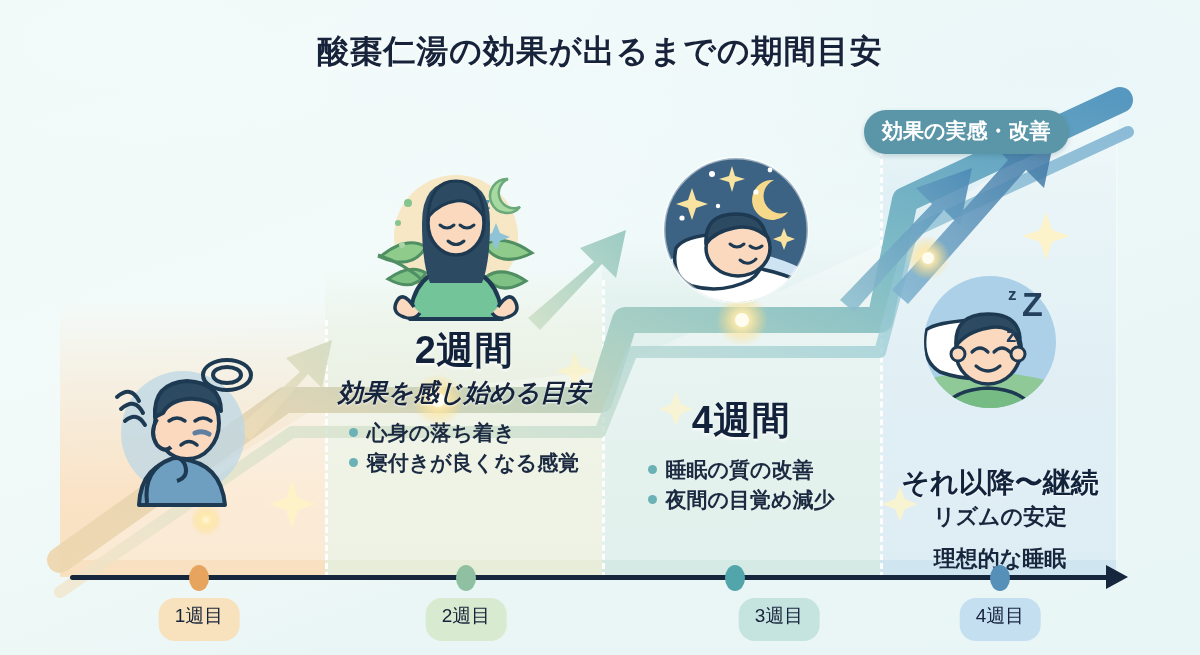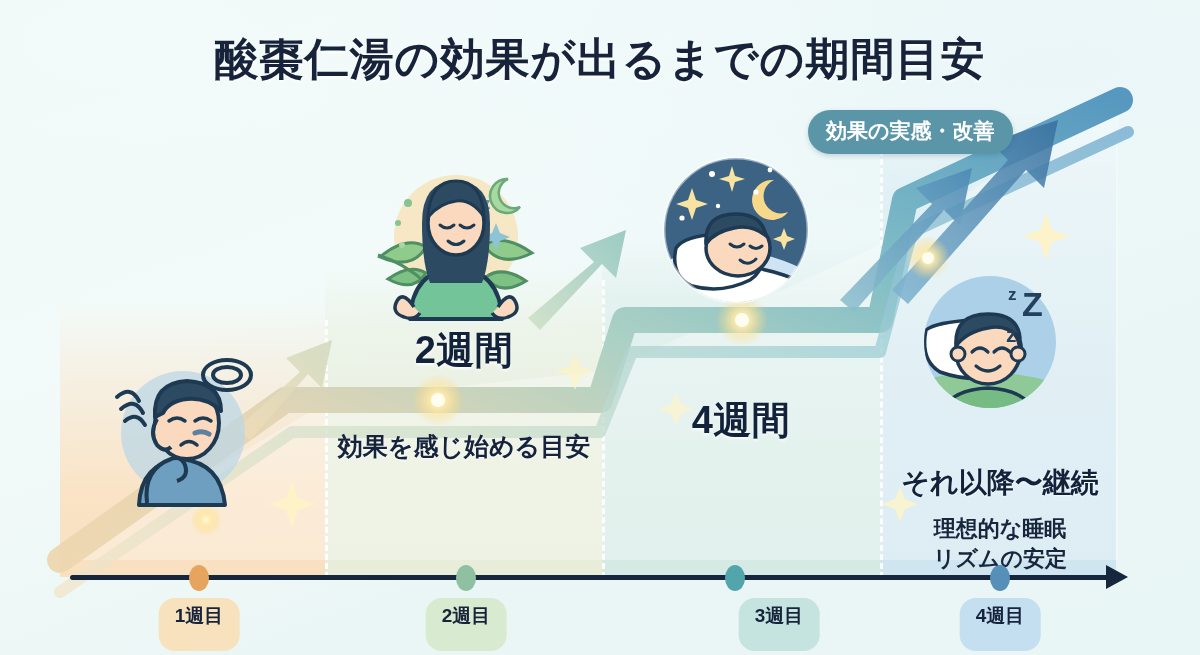--- a/index.html
+++ b/index.html
@@ -19,28 +19,28 @@
   
   .band{position:absolute;bottom:78px;}
   .band-sep{
     position:absolute;bottom:78px;width:0;
     border-left:3px dashed rgba(255,255,255,.92);
   }
 
   
   .title{
     position:absolute;left:0;right:0;top:30px;text-align:center;
-    font-size:44px;font-weight:700;letter-spacing:1px;color:#17233a;
+    font-size:32px;font-weight:700;letter-spacing:1px;color:#17233a;
     text-shadow:0 2px 3px rgba(255,255,255,.9);
     white-space:nowrap;
   }
 
   
   .badge{
-    position:absolute;left:808px;top:110px;
+    position:absolute;left:864px;top:110px;
     background:#5b96a8;color:#ffffff;
     border-radius:22px;padding:7px 18px 9px;
     font-size:21px;font-weight:700;white-space:nowrap;
     box-shadow:0 2px 5px rgba(40,90,110,.22);
   }
 
   
   .stage{position:absolute;text-align:center;}
   .period{
     font-size:38px;font-weight:800;color:#13223b;letter-spacing:.5px;
@@ -76,22 +76,22 @@
     position:absolute;left:1106px;top:565px;width:0;height:0;
     border-top:12px solid transparent;border-bottom:12px solid transparent;
     border-left:22px solid #16263c;
   }
   .tick{
     position:absolute;width:20px;height:26px;border-radius:50%;
     transform:translateX(-50%);top:565px;
   }
   .tick-pill{
     position:absolute;transform:translateX(-50%);top:598px;
-    border-radius:16px;padding:5px 16px 22px;
-    font-size:19px;font-weight:700;color:#16233a;white-space:nowrap;
+    border-radius:16px;padding:5px 16px 12px;
+    font-size:19px;font-weight:400;color:#16233a;white-space:nowrap;
   }
 
   
   .illus{position:absolute;border-radius:50%;overflow:visible;}
 </style>
 </head>
 <body>
 
 <div id="stage">
 
@@ -335,35 +335,51 @@
 
       <text x="104" y="48" font-family="Liberation Sans, sans-serif" font-size="34" font-weight="800" fill="#24405c">Z</text>
       <text x="90" y="32" font-family="Liberation Sans, sans-serif" font-size="17" font-weight="800" fill="#24405c">z</text>
       <text x="88" y="74" font-family="Liberation Sans, sans-serif" font-size="21" font-weight="800" fill="#24405c">z</text>
     </svg>
   </div>
 
 
   <div class="stage" style="left:330px;top:325px;width:268px;">
     <div class="period">2週間</div>
-    <div class="phase" style="margin-top:54px;">効果を感じ始める目安</div>
+    <div class="phase" style="font-style:italic;">効果を感じ始める目安</div>
     <div class="bullets">
+      <div class="bullet">
+        <span class="dot"></span>
+        <span>心身の落ち着き</span>
+      </div>
+      <div class="bullet">
+        <span class="dot"></span>
+        <span>寝付きが良くなる感覚</span>
+      </div>
     </div>
   </div>
 
   <div class="stage" style="left:606px;top:365px;width:270px;margin-top:30px;">
     <div class="period">4週間</div>
     <div class="bullets">
+      <div class="bullet">
+        <span class="dot"></span>
+        <span>睡眠の質の改善</span>
+      </div>
+      <div class="bullet">
+        <span class="dot"></span>
+        <span>夜間の目覚め減少</span>
+      </div>
     </div>
   </div>
 
   <div class="stage" style="left:884px;top:432px;width:232px;margin-top:32px;">
     <div class="stage-label">それ以降〜継続</div>
+    <div class="plain-line">リズムの安定</div>
     <div class="plain-line" style="margin-top:12px;">理想的な睡眠</div>
-    <div class="plain-line">リズムの安定</div>
   </div>
 
   <div class="axis-line"></div>
   <div class="axis-arrow"></div>
 
   <div class="tick" style="left:199px;background:#e6a45f;"></div>
   <div class="tick-pill" style="left:199px;background:#f8e2bd;">1週目</div>
 
   <div class="tick" style="left:466px;background:#8fc0a2;"></div>
   <div class="tick-pill" style="left:466px;background:#d8ead0;">2週目</div>

